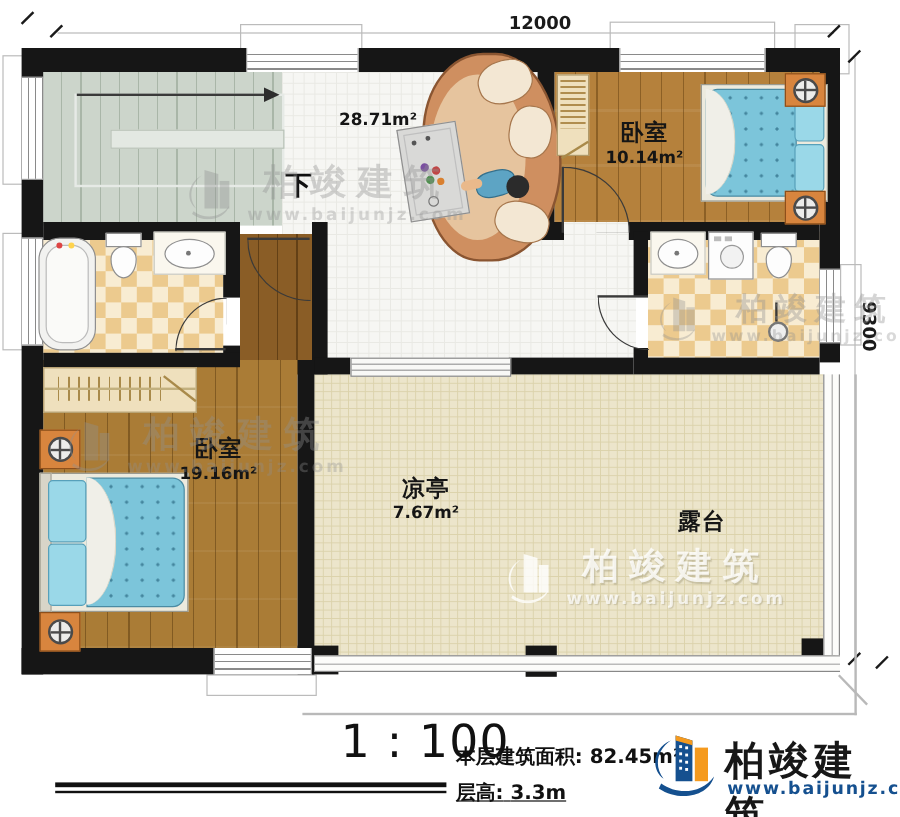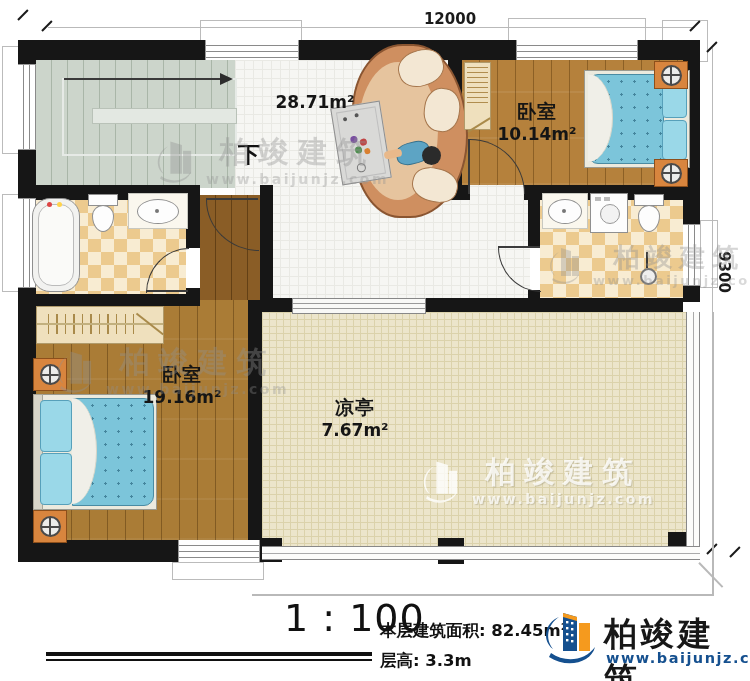--- a/index.html
+++ b/index.html
@@ -28,21 +28,21 @@
   .frame{position:absolute;background:#eceade;border:1.5px solid #9a9a90;}
   .wardrobe{position:absolute;background:#efe0bd;border:1.5px solid #b09a6a;}
   .cushion{position:absolute;background:#f3e7d3;border:1.5px solid #a6764c;border-radius:45%;}
   .fixture{position:absolute;background:#fdfdfd;border:1.5px solid #8f8f8f;}
   .line{position:absolute;background:#3a3a3a;}
   .gline{position:absolute;background:#b9b9b9;}
   .tick{position:absolute;width:14px;height:2.2px;background:#1a1a1a;transform:rotate(-45deg);}
   .dimtxt{position:absolute;font-size:15px;font-weight:bold;color:#1a1a1a;text-align:center;}
   .rlabel{position:absolute;text-align:center;color:#151515;font-weight:bold;line-height:1.25;}
   .rname{font-size:19px;letter-spacing:1px;}
-  .rarea{font-size:17px;}
+  .rarea{font-size:14px;}
   .wm{position:absolute;display:flex;align-items:center;gap:8px;pointer-events:none;white-space:nowrap;}
   .wm .col{display:flex;flex-direction:column;align-items:center;}
   .wm .t1{font-size:30px;font-weight:bold;letter-spacing:9px;color:rgba(145,145,145,.38);}
   .wm .t2{font-size:14px;font-weight:bold;letter-spacing:2.5px;color:rgba(145,145,145,.34);margin-top:-2px;}
   .wm.emboss .t1{color:rgba(255,255,255,.8);text-shadow:1px 1px 1px rgba(170,162,130,.55);}
   .wm.emboss .t2{color:rgba(255,255,255,.75);text-shadow:1px 1px 1px rgba(170,162,130,.5);}
   .arc{position:absolute;}
   
   .tb-title{position:absolute;font-size:46px;font-weight:900;color:#111;letter-spacing:3px;}
   .tb-scale{position:absolute;font-size:38px;color:#111;letter-spacing:1px;}
@@ -223,20 +223,23 @@
     <div class="rarea">10.14m²</div>
   </div>
   <div class="rlabel" style="left:132px;top:363px;width:100px;">
     <div class="rname">卧室</div>
     <div class="rarea">19.16m²</div>
   </div>
   <div class="rlabel" style="left:300px;top:396px;width:110px;">
     <div class="rname">凉亭</div>
     <div class="rarea">7.67m²</div>
   </div>
+  <div class="rlabel" style="left:530px;top:424px;width:110px;">
+    <div class="rname">露台</div>
+  </div>
 
   <div class="wm" style="left:152px;top:132px;">
     <svg width="46" height="46" viewBox="0 0 40 40">
         <g fill="rgba(145,145,145,0.38)">
           <path d="M16 4 L26 7 L26 32 L16 32 Z"></path>
           <rect x="27" y="12" width="7" height="20"></rect>
           <path d="M14 8 C6 14 4 24 10 32 C2 26 4 13 14 8 Z"></path>
           <path d="M8 34 C16 40 28 39 34 30 C31 40 16 43 7 36 Z"></path>
         </g>
       </svg>
@@ -288,21 +291,21 @@
       </div>
   </div>
 
   <div class="tb-scale" style="left:284px;top:596px;">1 : 100</div>
   <div class="line" style="left:46px;top:652px;width:326px;height:4px;background:#111;"></div>
   <div class="line" style="left:46px;top:659px;width:326px;height:1.8px;background:#111;"></div>
   <div class="tb-info" style="left:380px;top:620px;">
     <span>本层建筑面积:</span>
     <span>82.45m²</span>
   </div>
-  <div class="tb-info" style="left:380px;top:650px;">
+  <div class="tb-info" style="left:380px;top:650px;text-decoration:underline;">
     <span>层高:</span>
     <span>3.3m</span>
   </div>
   <svg style="position:absolute;left:538px;top:606px;" width="66" height="62" viewBox="0 0 66 62">
     <path d="M25 7 L39 11 L39 45 L25 45 Z" fill="#15508f"></path>
     <path d="M25 7 L39 11 L39 15 L25 11 Z" fill="#f59a1e"></path>
     <g fill="#fff">
         <rect x="28" y="15" width="2.4" height="2.4"></rect>
         <rect x="33" y="16" width="2.4" height="2.4"></rect>
         <rect x="28" y="21" width="2.4" height="2.4"></rect>

